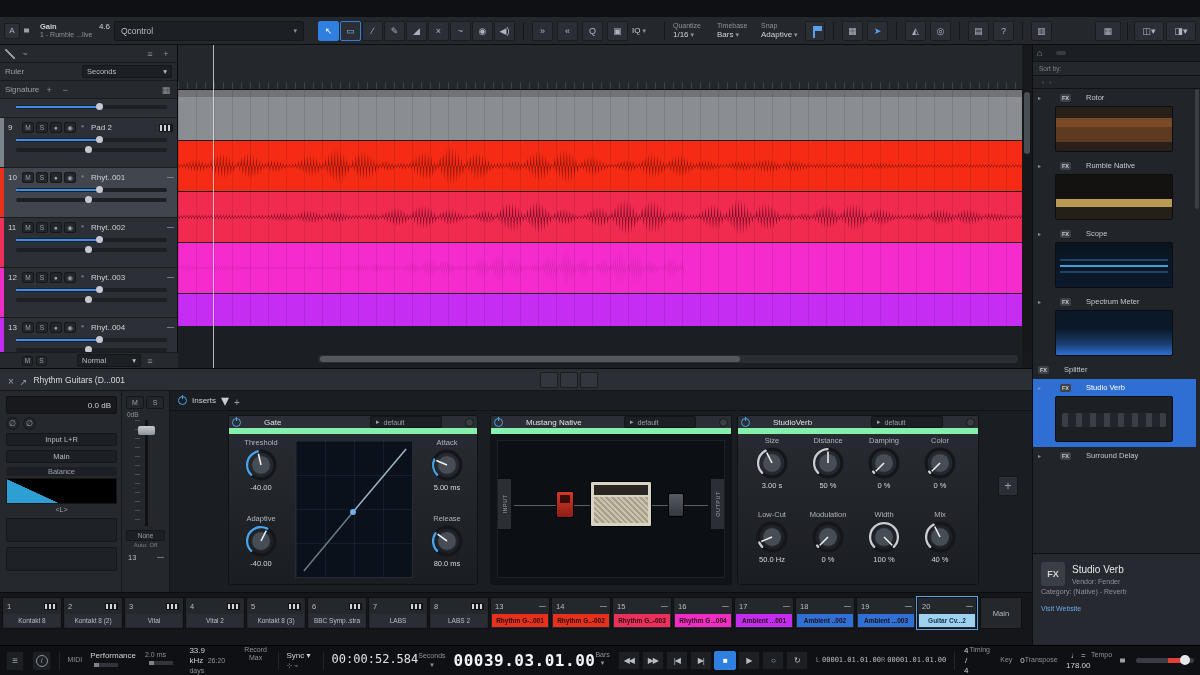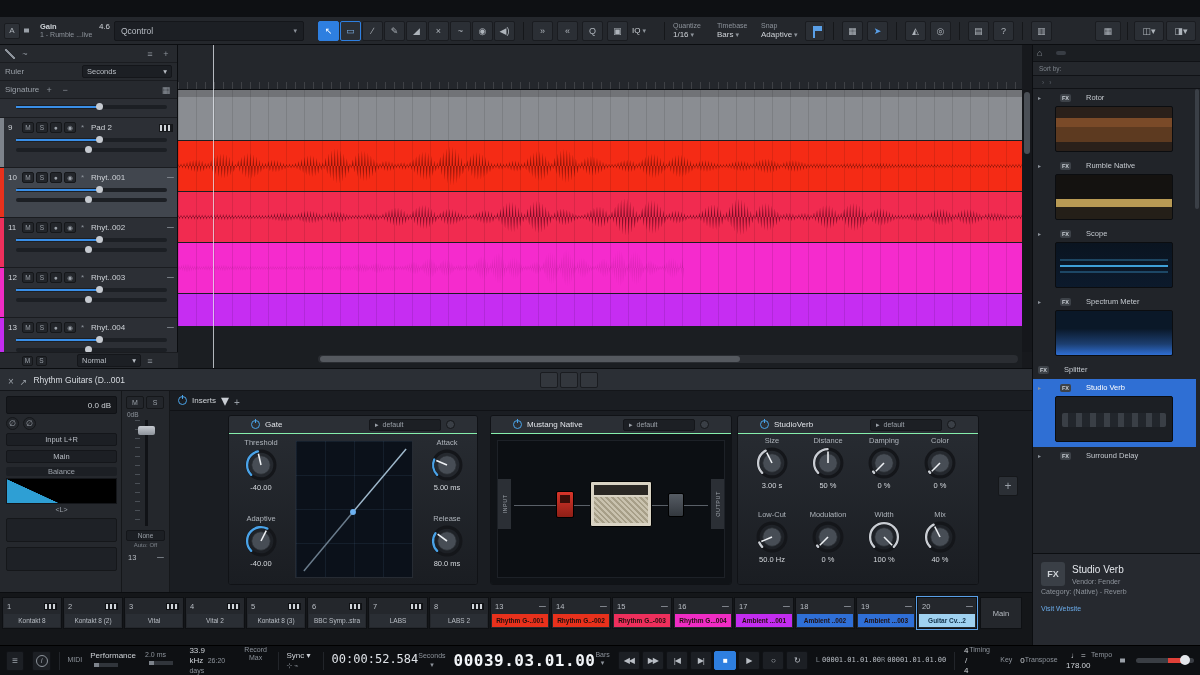--- a/index.html
+++ b/index.html
@@ -117,21 +117,21 @@
 
   
   #inserts { position:absolute; left:170px; top:0; width:862px; height:202px; background:#1a1d22; }
   #ins-head { height:20px; display:flex; align-items:center; gap:5px; padding:0 8px; border-bottom:1px solid #101216; }
   .pwr { width:9px; height:9px; border-radius:50%; border:1.5px solid #4aa3e8; position:relative; }
   .pwr::after { content:""; position:absolute; left:2.5px; top:-2px; width:1.5px; height:4px; background:#4aa3e8; }
   #ins-head .t { font-size:8px; color:#cfd3d8; }
   .plus-ic::before { content:"+"; color:#9aa0a8; font-size:10px; }
 
   .plugin { position:absolute; top:24px; height:170px; background:#22252b; border:1px solid #101216; border-radius:3px; overflow:hidden; }
-  .pl-head { height:18px; background:#2b2f35; border-bottom:1px solid #86efac; display:flex; align-items:center; gap:5px; padding:0 22px; }
+  .pl-head { height:18px; background:#2b2f35; border-bottom:6px solid #86efac; display:flex; align-items:center; gap:23px; padding:0 3px; }
   .pl-title { font-size:8px; color:#e0e3e8; }
   .preset { margin-left:auto; height:12px; background:#1c1f24; border:1px solid #14161a; border-radius:2px; font-size:7px; color:#9aa0a8; display:flex; align-items:center; padding:0 5px; gap:4px; min-width:72px; }
   .pl-dot { width:9px; height:9px; border-radius:50%; background:#3a3f46; border:1px solid #15171a; }
   .pl-body { position:relative; height:150px; background:linear-gradient(180deg,#272b31,#1a1d22); }
 
   .param { position:absolute; width:56px; text-align:center; }
   .param .p-lbl { font-size:7.5px; color:#aeb4bb; }
   .param .p-val { font-size:7.5px; color:#d4d8dd; }
   svg.knob { width:34px; height:34px; display:block; margin:1px auto; }
   .kring { fill:none; stroke:#14161a; stroke-width:4; }

